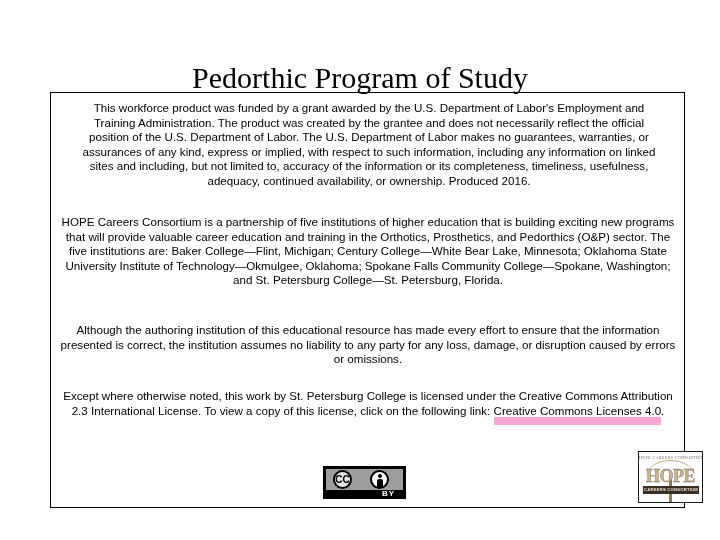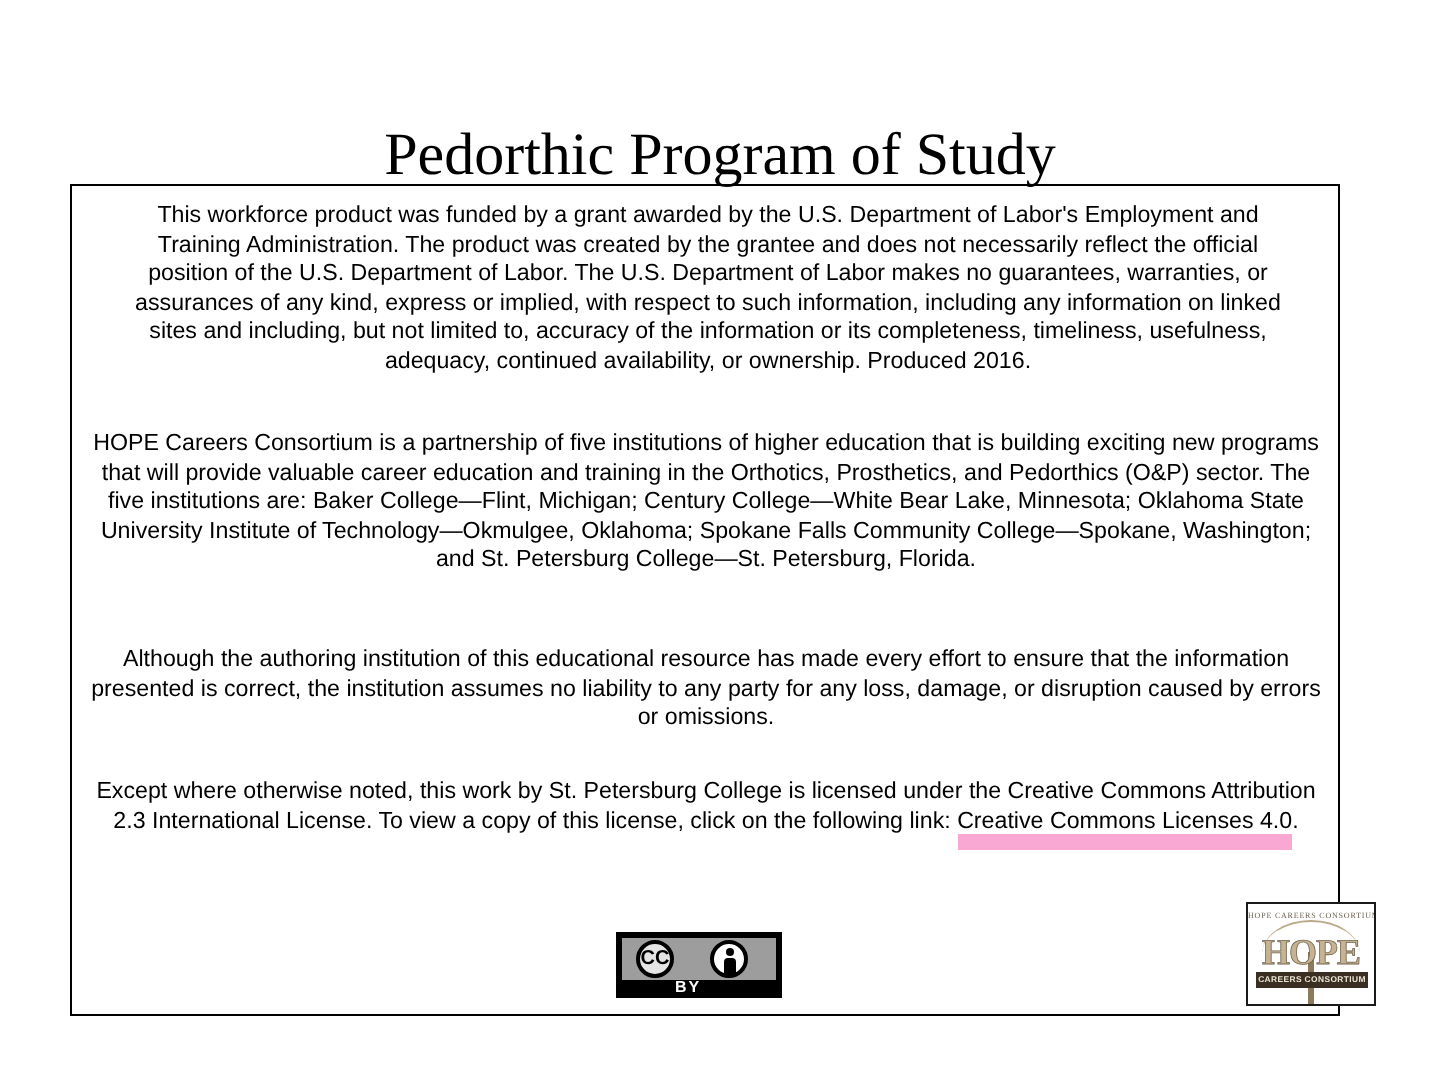--- a/index.html
+++ b/index.html
@@ -36,21 +36,21 @@
     line-height: 40px;
     font-weight: normal;
     color: #000000;
     letter-spacing: 0px;
     white-space: nowrap;
     font-family: Liberation Serif, serif;
   }
 
   #content-box {
     position: absolute;
-    left: 35px;
+    left: 50px;
     top: 92px;
     width: 635px;
     height: 416px;
     border: 1px solid #000000;
     box-sizing: border-box;
     background: transparent;
     padding-left: 21px;
   }
 
   .body-para {
@@ -163,21 +163,21 @@
     height: 8px;
     margin-left: -3px;
     background: #000000;
     border-radius: 2px 2px 0 0;
   }
   #cc-badge-by-text {
     position: absolute;
     left: 0;
     top: 23px;
     width: 72px;
-    text-align: center;
+    text-align: right;
     font-size: 8px;
     font-weight: bold;
     color: #ffffff;
     letter-spacing: 1px;
     font-family: "Liberation Sans", sans-serif;
   }
 
   
   #hope-logo {
     position: absolute;

